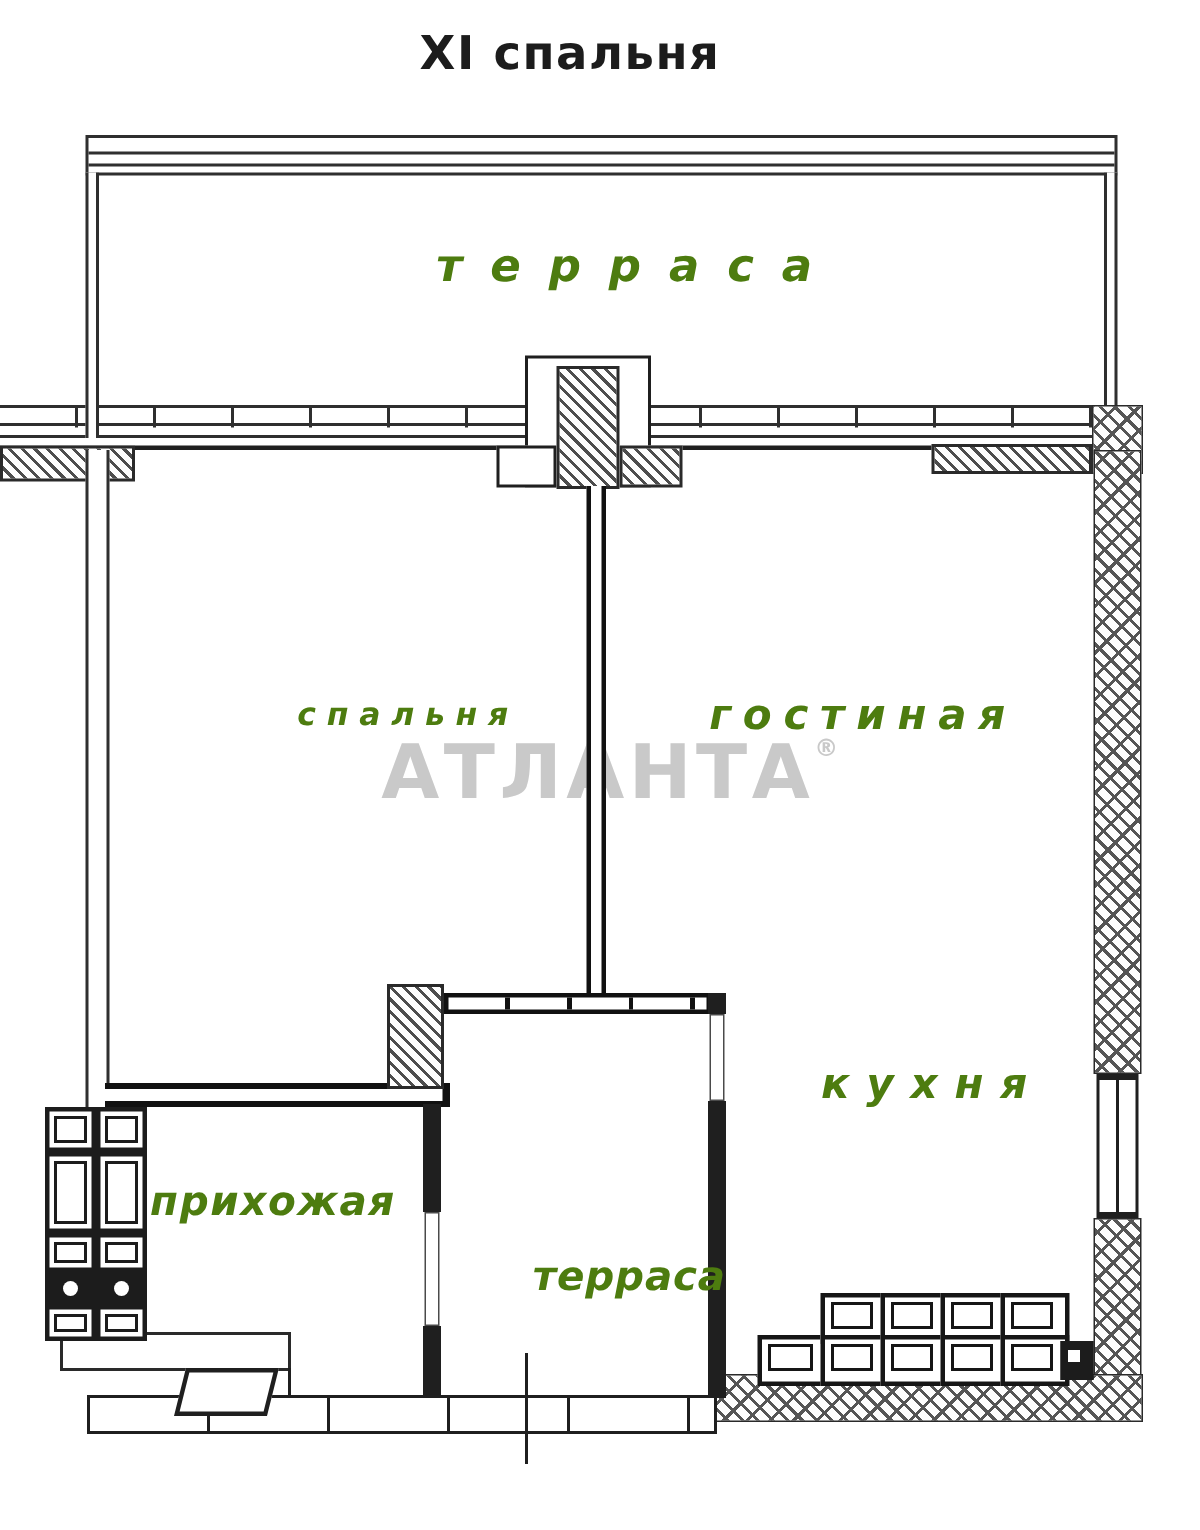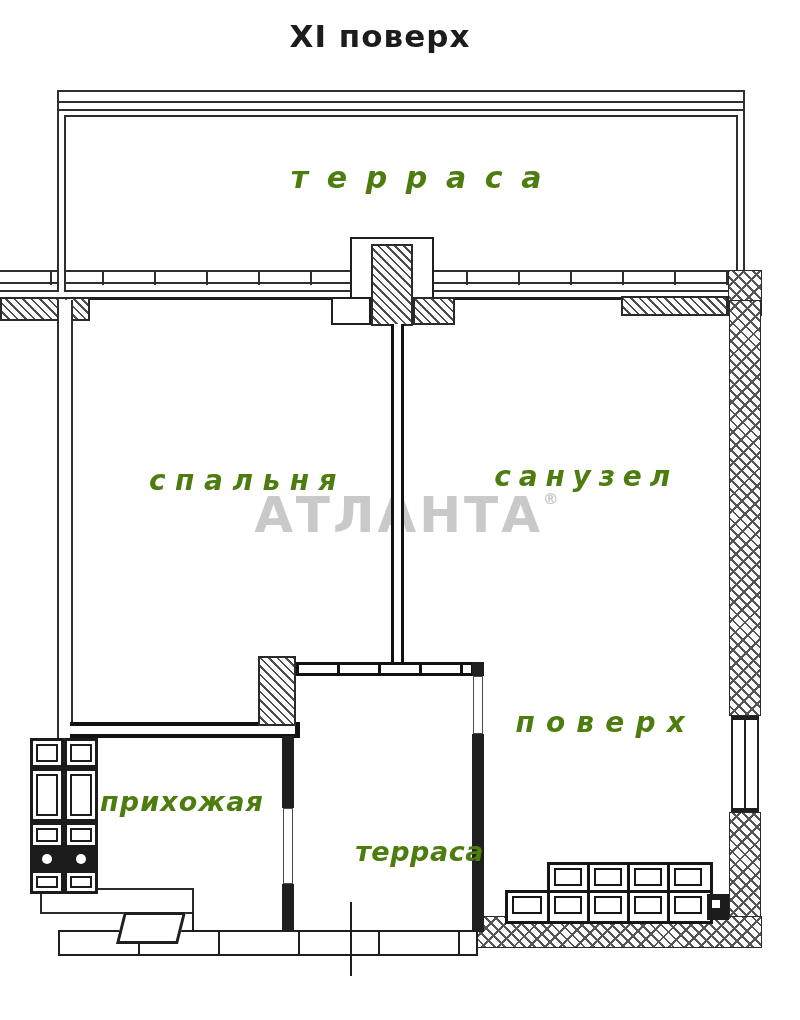--- a/index.html
+++ b/index.html
@@ -23,21 +23,21 @@
   .dbl-v { background:#fff; border-left:3px solid #111; border-right:3px solid #111; }
   .thin-v{ background:#fff; border-left:2px solid #2f2f2f; border-right:2px solid #2f2f2f; }
   .gap   { background:#fff; border:1px solid #4a4a4a; }
 
   .title { position:absolute; left:0; top:18px; width:760px; text-align:center;
            font-size:31px; font-weight:bold; color:#1c1c1c; letter-spacing:1px; }
 
   .lbl { position:absolute; font-style:italic; font-weight:bold; color:#4d7c0f;
          white-space:nowrap; text-align:right; z-index:6; }
   .lbl-terrace { left:130px; top:160px; width:430px; font-size:30px; letter-spacing:0.62em; }
-  .lbl-bedroom { left:90px;  top:464px; width:256px; font-size:28px; letter-spacing:0.34em; }
+  .lbl-bedroom { left:90px;  top:464px; width:256px; font-size:21px; letter-spacing:0.34em; }
   .lbl-living  { left:408px; top:460px; width:270px; font-size:28px; letter-spacing:0.28em; }
   .lbl-kitchen { left:500px; top:706px; width:196px; font-size:28px; letter-spacing:0.40em; }
   .lbl-bath    { left:92px;  top:786px; width:172px; font-size:27px; letter-spacing:0.04em; }
   .lbl-hall    { left:284px; top:836px; width:200px; font-size:27px; letter-spacing:0.02em; }
 
   .watermark { position:absolute; left:218px; top:486px; width:380px; z-index:1;
                font-size:50px; font-weight:bold; color:#c9c9c9; letter-spacing:3px;
                text-align:center; }
   .watermark sup { font-size:16px; vertical-align:28px; }
 
@@ -87,21 +87,21 @@
   .blk { position:absolute; background:#fff; border:3px solid #161616; z-index:4; }
   .blk::before { content:""; position:absolute; left:4px; top:3px; right:8px; bottom:7px;
                  border:2px solid #161616; }
   .blk-dark { position:absolute; background:#1c1c1c; border:2px solid #1c1c1c; z-index:4; }
   .blk-dark::before { content:""; position:absolute; left:3px; top:4px; width:8px; height:8px;
                       background:#fff; }
 </style>
 </head>
 <body>
 
-<div class="title">XI поверх</div>
+<div class="title">XI спальня</div>
 
 <div class="watermark">
   <span>АТЛАНТА</span><sup>®</sup>
 </div>
 
 <div class="abs wall" style="left:57px;top:90px;width:688px;height:27px;border:2px solid #2f2f2f;background:#fff;">
   <div class="abs" style="left:0;top:9px;width:100%;height:2px;background:#2f2f2f;"></div>
   <div class="abs" style="left:0;top:17px;width:100%;height:2px;background:#2f2f2f;"></div>
 </div>
 <div class="abs wall thin-v" style="left:57px;top:115px;width:9px;height:177px;"></div>
@@ -168,16 +168,16 @@
 <div class="blk" style="left:627px;top:862px;width:40px;height:28px;"></div>
 <div class="blk" style="left:667px;top:862px;width:40px;height:28px;"></div>
 <div class="blk" style="left:547px;top:890px;width:40px;height:28px;"></div>
 <div class="blk" style="left:587px;top:890px;width:40px;height:28px;"></div>
 <div class="blk" style="left:627px;top:890px;width:40px;height:28px;"></div>
 <div class="blk" style="left:667px;top:890px;width:40px;height:28px;"></div>
 <div class="blk-dark" style="left:707px;top:894px;width:18px;height:22px;"></div>
 
 <div class="lbl lbl-terrace">терраса</div>
 <div class="lbl lbl-bedroom">спальня</div>
-<div class="lbl lbl-living">санузел</div>
-<div class="lbl lbl-kitchen">поверх</div>
+<div class="lbl lbl-living">гостиная</div>
+<div class="lbl lbl-kitchen">кухня</div>
 <div class="lbl lbl-bath">прихожая</div>
 <div class="lbl lbl-hall">терраса</div>
 
 </body></html>

